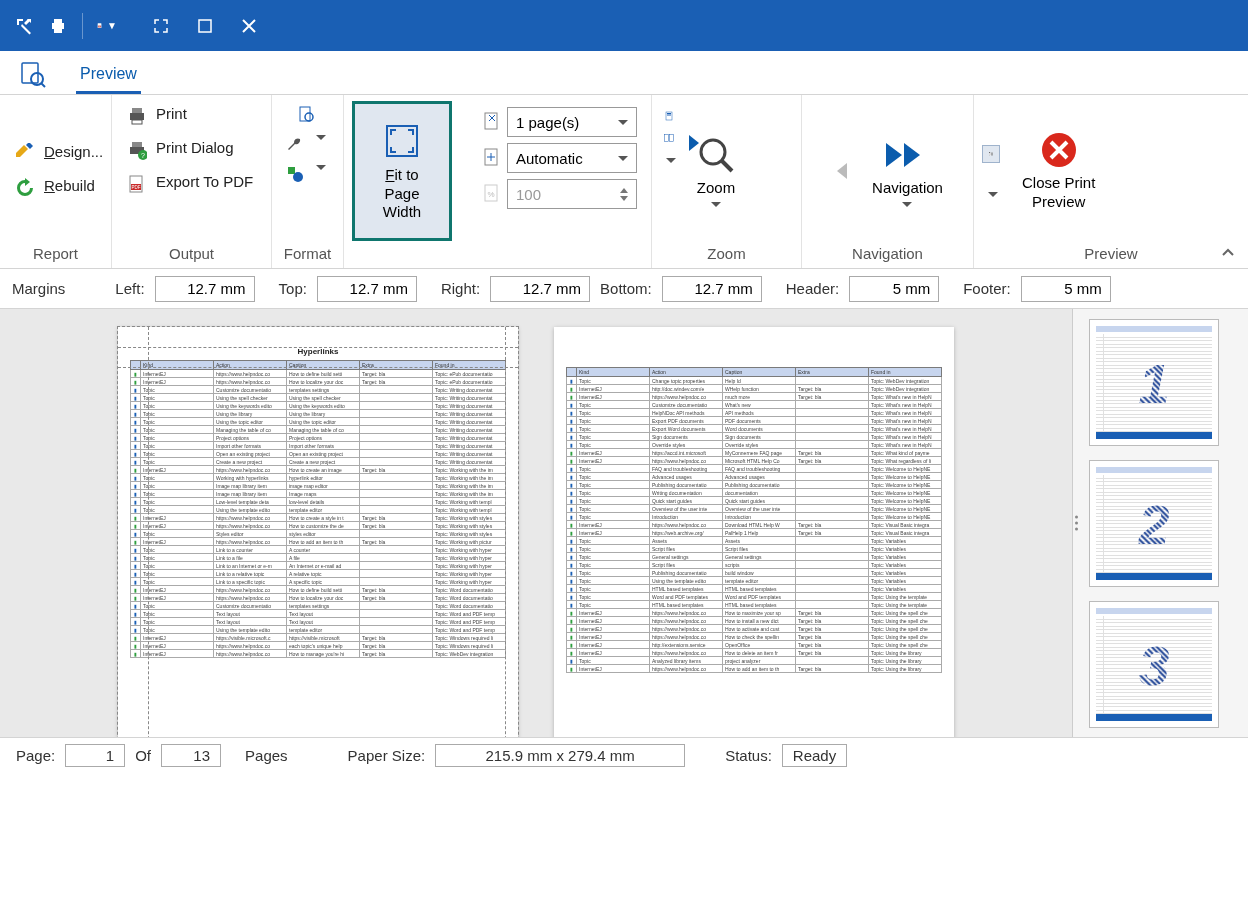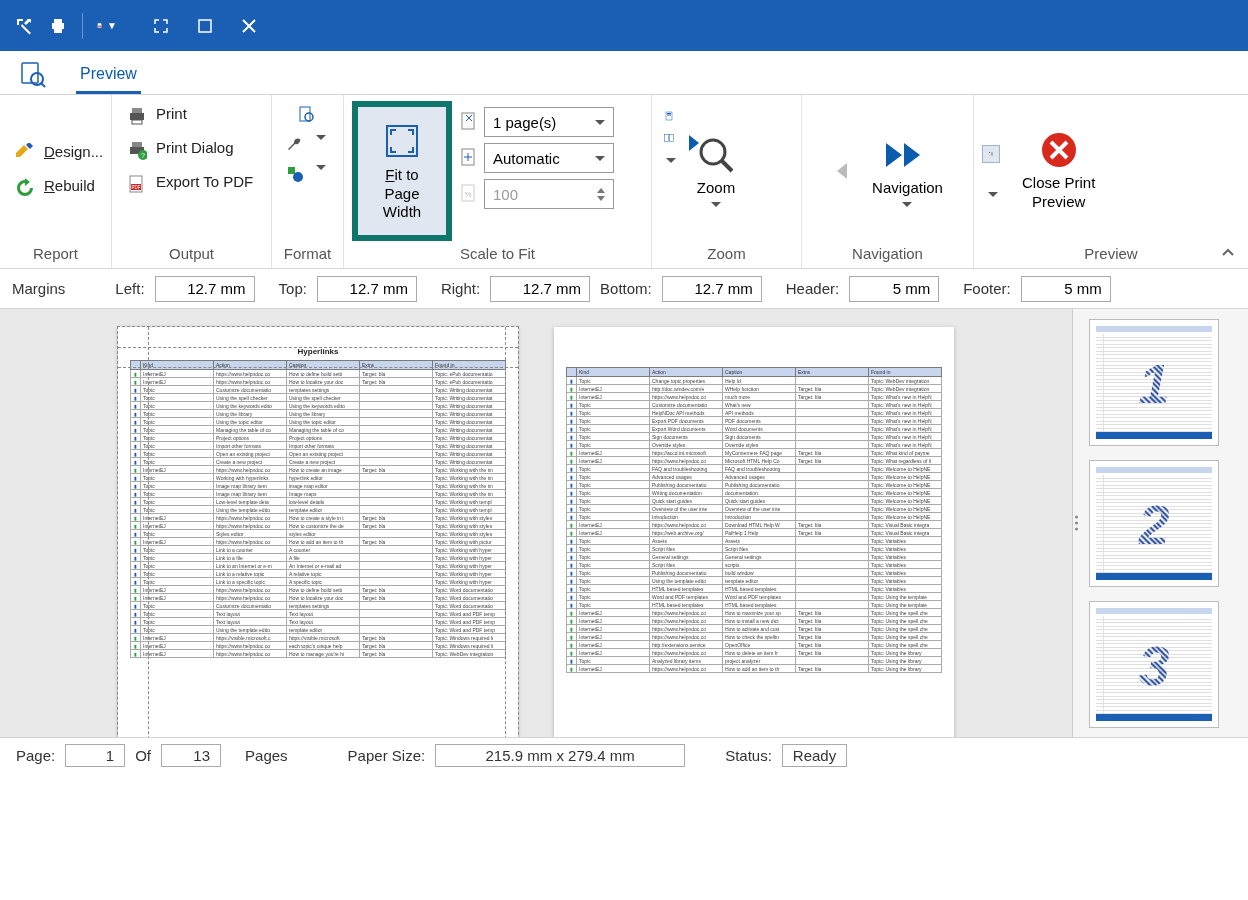--- a/index.html
+++ b/index.html
@@ -25,22 +25,22 @@
 .ribbon-group { display: flex; flex-direction: column; border-right: 1px solid #e3e3e3; padding: 6px 8px 2px; }
 .group-body { flex: 1; display: flex; align-items: flex-start; }
 .group-label { text-align: center; font-size: 15px; color: #555; padding: 4px 0; }
 .vcol { display: flex; flex-direction: column; gap: 4px; }
 .ritem { display: flex; align-items: flex-start; gap: 8px; padding: 4px 6px; font-size: 15px; color: #222; white-space: nowrap; }
 .ricon { width: 22px; height: 22px; display: flex; align-items: center; justify-content: center; }
 .ricon-sm { width: 18px; height: 18px; display: flex; align-items: center; justify-content: center; }
 .underline-letter { text-decoration: underline; }
 .bigbtn { display: flex; flex-direction: column; align-items: center; justify-content: center; padding: 6px 12px; gap: 4px; text-align: center; height: 140px; }
 .bigbtn .biglabel { font-size: 15px; line-height: 1.25; }
-.bigbtn.pressed { background: #e0e7f0; border: 6px solid #0f766e; }
-.stfcol { display: flex; flex-direction: column; gap: 6px; padding-top: 6px; }
+.bigbtn.pressed { background: #e0e7f0; border: 3px solid #0f766e; }
+.stfcol { display: flex; flex-direction: column; gap: 6px; padding-top: 6px; margin-left: 23px; }
 .stf-row { display: flex; align-items: center; gap: 6px; }
 .stf-combo { width: 130px; height: 30px; border: 1px solid #999; display: flex; align-items: center; justify-content: space-between; padding: 0 8px; font-size: 15px; background: #fff; }
 .arrow-down { width: 0; height: 0; border-left: 5px solid transparent; border-right: 5px solid transparent; border-top: 5px solid #555; }
 .upd-spin { display: flex; flex-direction: column; }
 .spin-tri { width: 0; height: 0; border-left: 4px solid transparent; border-right: 4px solid transparent; }
 .spin-up { border-bottom: 5px solid #777; margin-bottom: 3px; }
 .spin-dn { border-top: 5px solid #777; }
 .collapse-btn { position: absolute; right: 10px; bottom: 6px; width: 20px; height: 20px; display:flex; align-items:center; justify-content:center; }
 .nav-arrows { display: flex; align-items: center; gap: 12px; }
 .nav-arrow { width: 28px; height: 28px; display: flex; align-items: center; justify-content: center; }
@@ -285,21 +285,20 @@
           <div class="stf-combo" style="color:#999">
               <span>100</span>
               <span class="upd-spin">
                 <span class="spin-tri spin-up"></span>
                 <span class="spin-tri spin-dn"></span>
               </span>
             </div>
         </div>
       </div>
     </div>
-    <div class="group-label">Scale to Fit</div>
   </div>
 
   <div class="ribbon-group" style="width:150px">
     <div class="group-body" style="gap:6px">
       <div class="vcol" style="padding-top:6px">
         <span class="ricon-sm" style="border:1px solid transparent;padding:4px">
             <svg width="16" height="20" viewBox="0 0 16 20">
               <rect x="2" y="2" width="12" height="16" fill="#fff" stroke="#1a5fb4"></rect>
               <rect x="4" y="4" width="8" height="2" fill="#1a5fb4"></rect>
               <rect x="4" y="7" width="8" height="1" fill="#1a5fb4"></rect>

